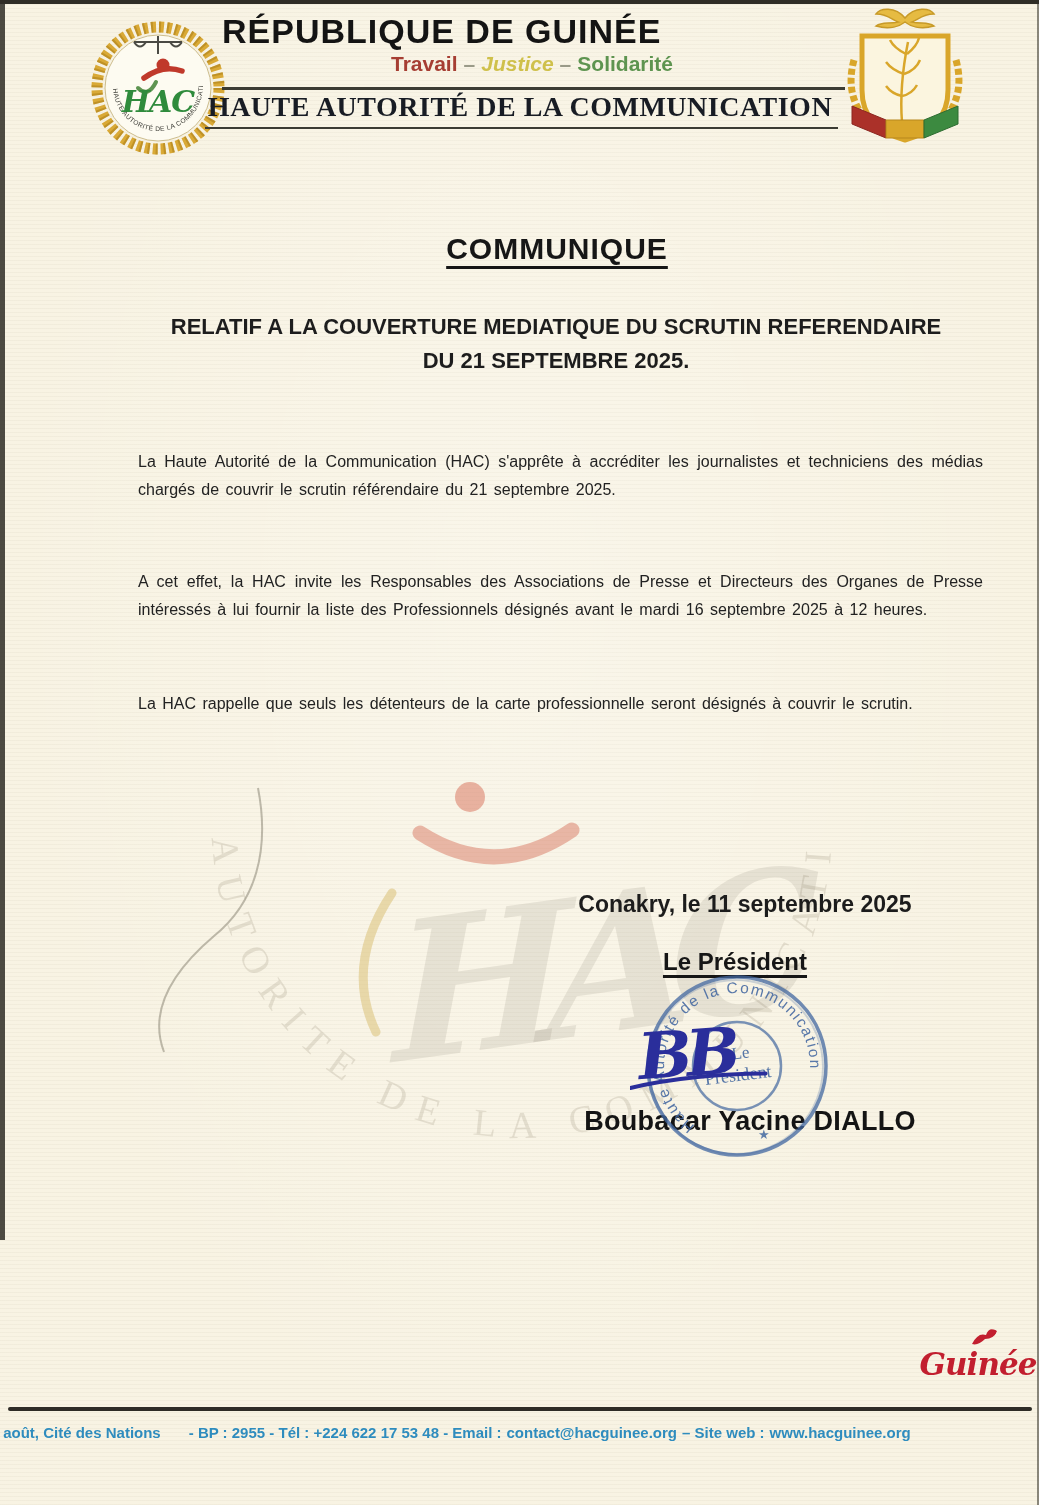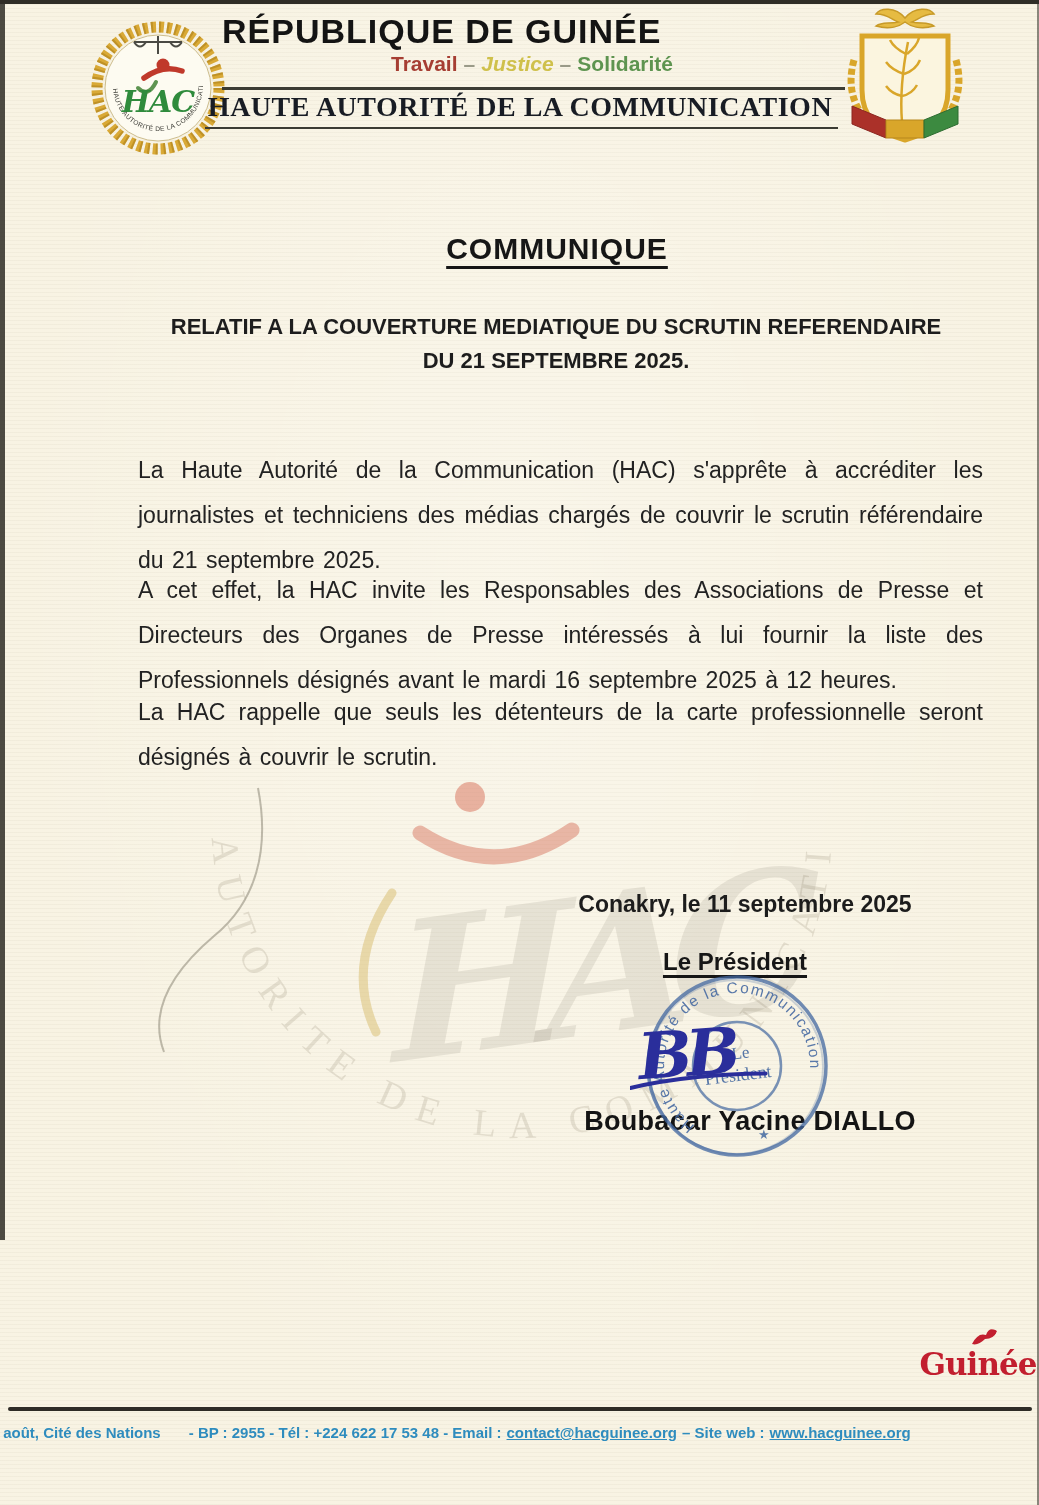--- a/index.html
+++ b/index.html
@@ -57,50 +57,50 @@
     left:102px;top:232px;width:910px;text-align:center;
     font-size:30px;font-weight:bold;letter-spacing:1px;color:#161616;
   }
   .doc-title span{text-decoration:underline;text-decoration-thickness:3px;text-underline-offset:7px;}
   .doc-subtitle{
     left:100px;top:310px;width:912px;text-align:center;
     font-size:22px;font-weight:bold;line-height:34px;color:#1d1d1d;
   }
   .para{
     left:138px;width:845px;
-    font-size:23px;line-height:45px;text-align:justify;color:#222;
+    font-size:16px;line-height:28px;text-align:justify;color:#222;
     word-spacing:2px;
   }
   #para-1{top:448px;} #para-2{top:568px;} #para-3{top:690px;} #para-4{top:780px;}
 
   .date-line{left:535px;top:891px;width:420px;text-align:center;font-size:23px;font-weight:bold;color:#1c1c1c;}
   .sign-title{left:535px;top:948px;width:400px;text-align:center;font-size:24px;font-weight:bold;color:#161616;}
   .sign-title span{text-decoration:underline;text-decoration-thickness:2.5px;text-underline-offset:5px;}
   .sign-name{left:530px;top:1106px;width:440px;text-align:center;font-size:27px;font-weight:bold;letter-spacing:.3px;color:#141414;z-index:3;}
 
   #stamp-svg{left:630px;top:963px;z-index:4;}
 
   
   #guinee-brand{left:918px;top:1322px;width:120px;text-align:center;z-index:2;}
   #guinee-bird{position:absolute;left:52px;top:2px;}
   #guinee-label{
     display:block;margin-top:24px;
-    font-family:"DejaVu Serif", serif;font-weight:bold;
+    font-family:"DejaVu Serif", serif;font-style:italic;font-weight:bold;
     font-size:31px;color:#c21f2f;letter-spacing:-1px;
   }
 
   
   .footer-divider{left:8px;top:1407px;width:1024px;height:4px;background:#2e2c26;border-radius:2px;z-index:2;}
   .footer-line{
     left:0;top:1424px;width:828px;z-index:2;
     display:flex;justify-content:center;align-items:baseline;
     font-size:15px;font-weight:bold;color:#2e8cbe;white-space:nowrap;
   }
   .footer-line .gap{margin-right:28px;}
-  .footer-line .u{text-decoration:underline;text-align:center;}
+  .footer-line .u{text-align:center;}
   .footer-line span{margin-right:5px;}
 
   .z1{z-index:1;}
 </style>
 </head>
 <body>
 
 <div id="page">
 
   <div id="watermark-layer">

